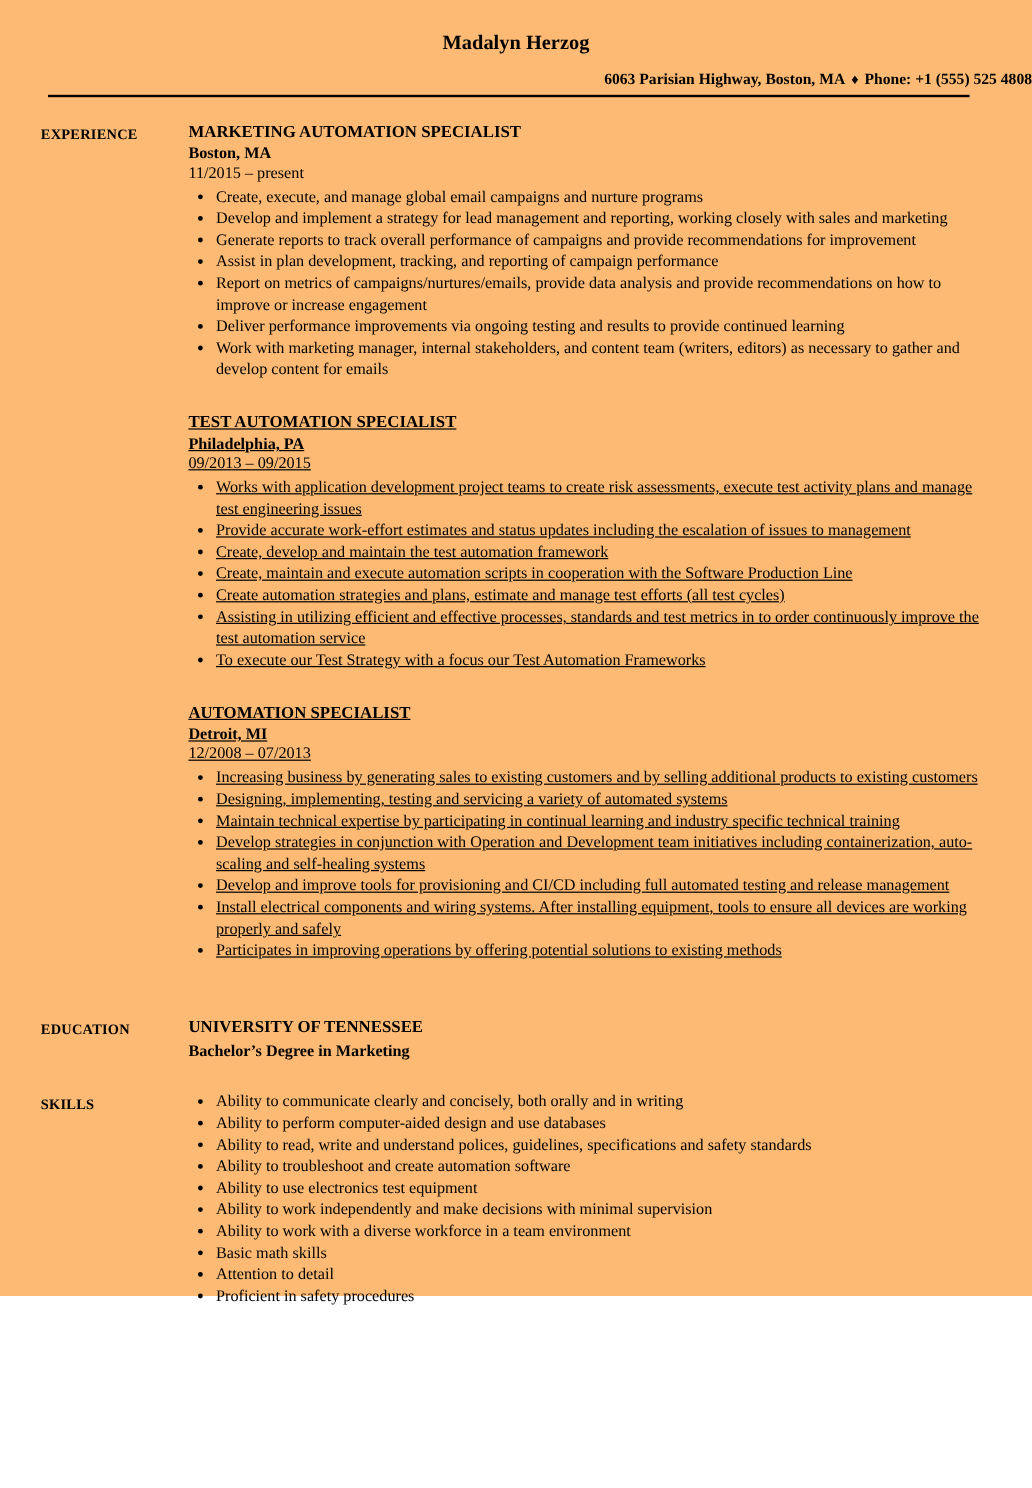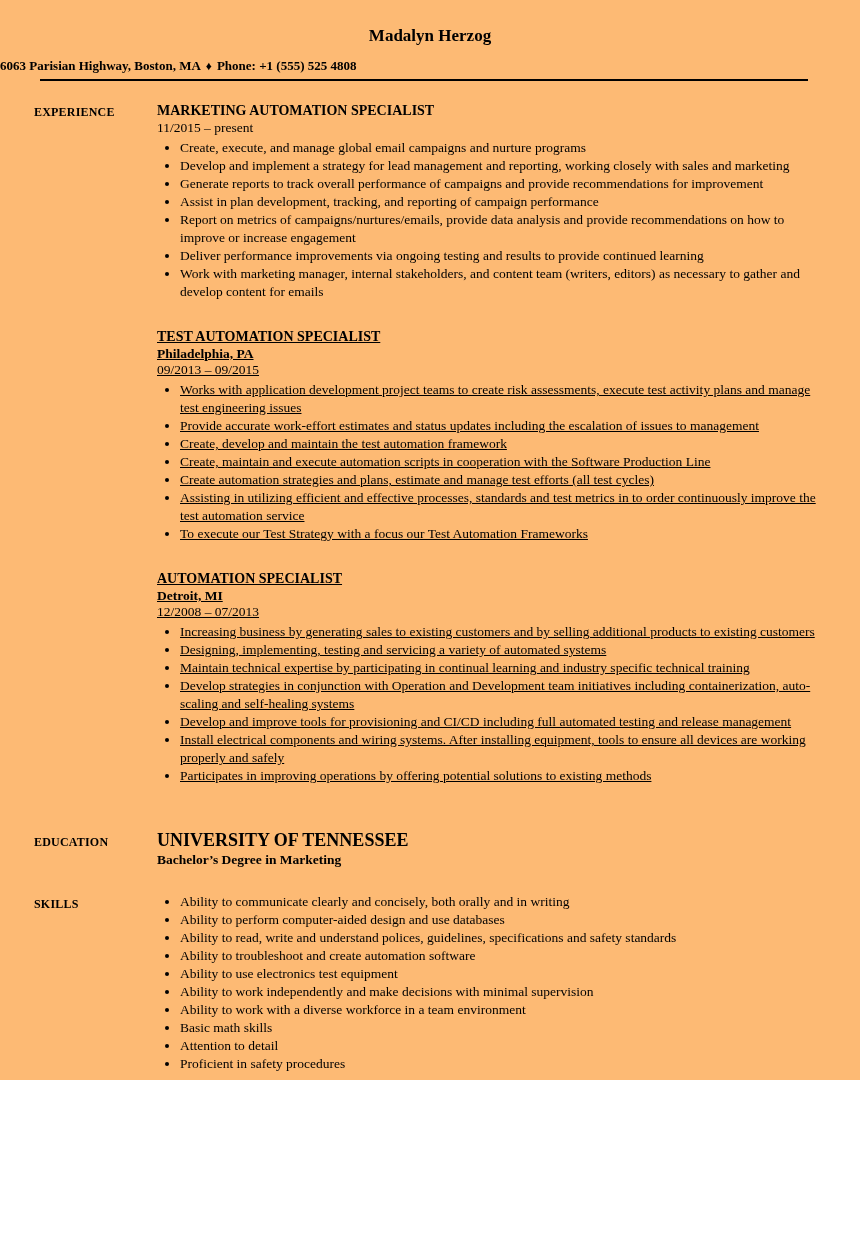--- a/index.html
+++ b/index.html
@@ -15,21 +15,21 @@
   .page { padding-top: 26px; width: 860px; height: 1080px; background: #fdba74; }
 
   
   .name {
     text-align: center;
     font-size: 17px;
     font-weight: bold;
     line-height: 20px;
   }
   .contact {
-    text-align: left;
+    text-align: right;
     font-size: 13px;
     font-weight: bold;
     line-height: 15px;
     margin-top: 12px;
   }
   .contact .diamond { margin: 0 5px; font-size: 12px; }
   .rule {
     height: 0;
     border-top: 2.5px solid #000000;
     margin: 5px 52px 0 40px;
@@ -63,21 +63,21 @@
     margin: 3px 0 0 0;
     padding-left: 23px;
   }
   ul.bullets li {
     font-size: 13.5px;
     line-height: 18px;
   }
   ul.bullets.tight { margin-top: 0; }
 
   
-  .school { font-size: 18px; font-weight: bold; line-height: 19px; }
+  .school { font-size: 14px; font-weight: bold; line-height: 19px; }
   .degree { font-size: 13.5px; font-weight: bold; line-height: 20px; }
 </style>
 </head>
 <body>
 
 <div class="page">
 
   <header>
     <h1 class="name">Madalyn Herzog</h1>
     <div class="contact">
@@ -87,20 +87,21 @@
   </header>
 
   <main>
 
     <section class="row">
       <div class="label">EXPERIENCE</div>
       <div class="content">
 
         <article class="job">
           <h2 class="job-title">MARKETING AUTOMATION SPECIALIST</h2>
+          <div class="job-location">Boston, MA</div>
           <div class="job-dates">11/2015 – present</div>
           <ul class="bullets">
               <li>Create, execute, and manage global email campaigns and nurture programs</li>
               <li>Develop and implement a strategy for lead management and reporting, working closely with sales and marketing</li>
               <li>Generate reports to track overall performance of campaigns and provide recommendations for improvement</li>
               <li>Assist in plan development, tracking, and reporting of campaign performance</li>
               <li>Report on metrics of campaigns/nurtures/emails, provide data analysis and provide recommendations on how to improve or increase engagement</li>
               <li>Deliver performance improvements via ongoing testing and results to provide continued learning</li>
               <li>Work with marketing manager, internal stakeholders, and content team (writers, editors) as necessary to gather and develop content for emails</li>
             </ul>

